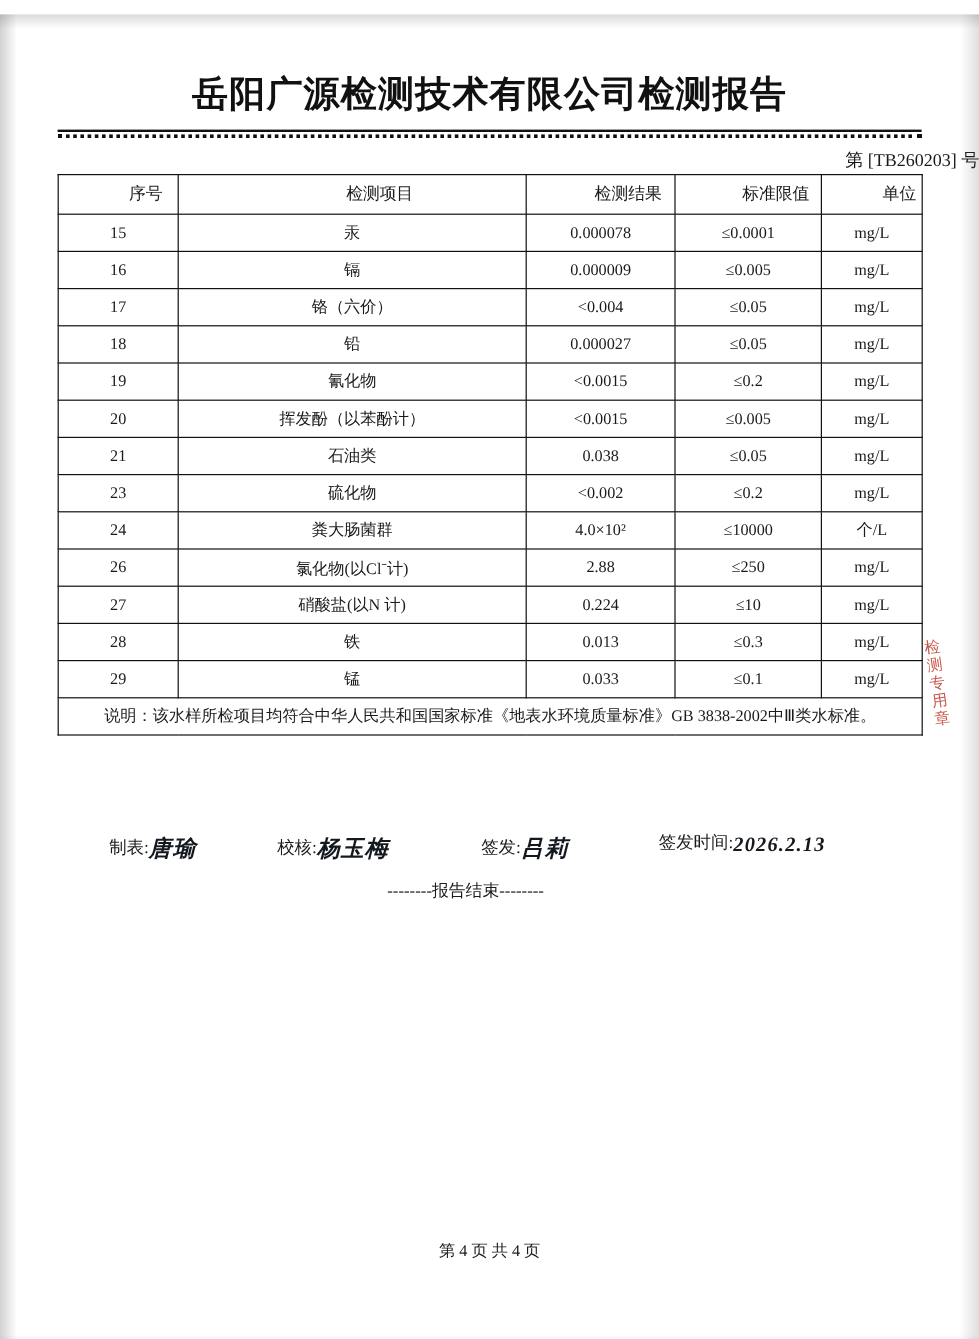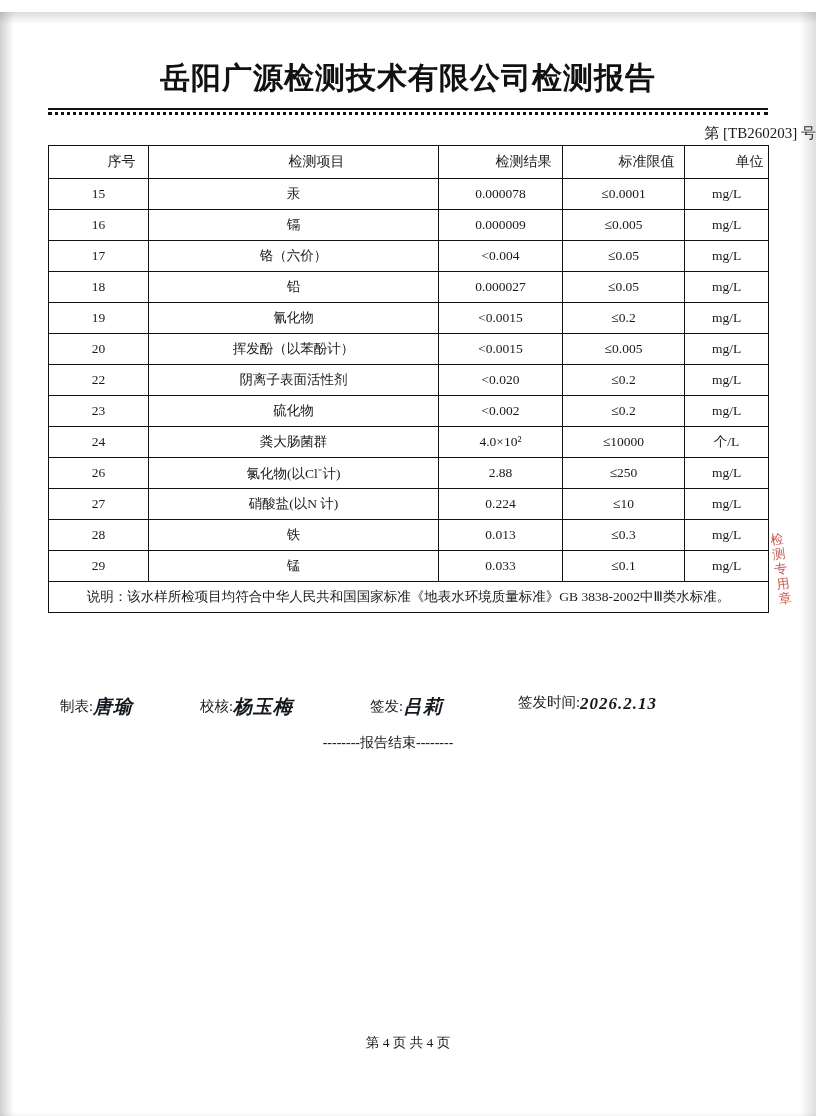--- a/index.html
+++ b/index.html
@@ -88,20 +88,21 @@
     position: absolute;
     left: 48px;
     top: 678px;
     width: 720px;
     height: 40px;
     font-size: 14.5px;
   }
   .sig-item {
     position: absolute;
     white-space: nowrap;
+    margin-left: 31px;
   }
   .sig-label {
     font-family: "Liberation Serif", serif;
     font-size: 14.5px;
   }
   .hand {
     font-family: "Liberation Serif", serif;
     font-style: italic;
     font-weight: bold;
     font-size: 19px;
@@ -236,24 +237,24 @@
         <td>mg/L</td>
       </tr>
       <tr>
         <td>20</td>
         <td>挥发酚（以苯酚计）</td>
         <td>&lt;0.0015</td>
         <td>≤0.005</td>
         <td>mg/L</td>
       </tr>
       <tr>
-        <td>22</td>
-        <td>阴离子表面活性剂</td>
-        <td>&lt;0.020</td>
-        <td>≤0.2</td>
+        <td>21</td>
+        <td>石油类</td>
+        <td>0.038</td>
+        <td>≤0.05</td>
         <td>mg/L</td>
       </tr>
       <tr>
         <td>23</td>
         <td>硫化物</td>
         <td>&lt;0.002</td>
         <td>≤0.2</td>
         <td>mg/L</td>
       </tr>
       <tr>

